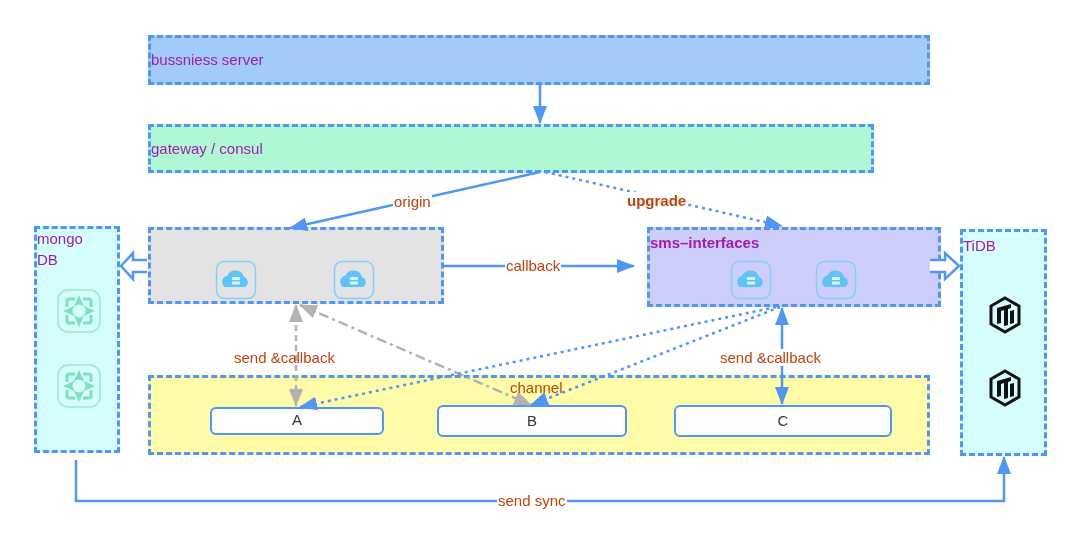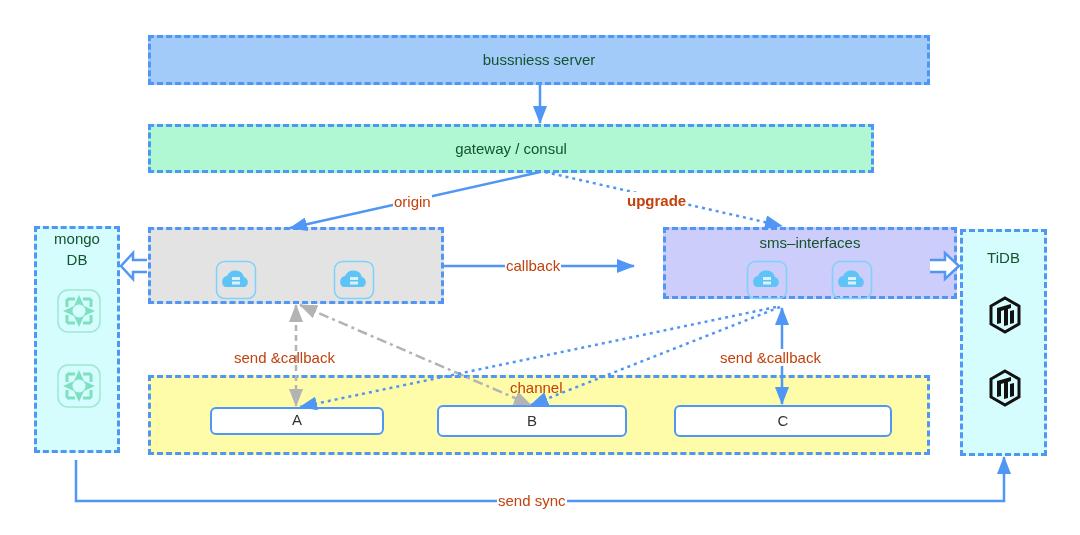--- a/index.html
+++ b/index.html
@@ -1,19 +1,19 @@
 <!DOCTYPE html>
 <html><head>
   <meta charset="utf-8">
   <style>
     html, body { margin:0; padding:0; background:#ffffff; }
     body { width:1080px; height:535px; position:relative; overflow:hidden;
            font-family:"Liberation Sans", "DejaVu Sans", sans-serif; color:#333333; }
     .box { position:absolute; box-sizing:border-box; border:3px dashed #4f96f5; }
-    .title { position:absolute; left:0; right:0; text-align:center; font-size:15px; color:#14532d; }
+    .title { position:absolute; left:0; right:0; text-align:left; font-size:15px; color:#a21caf; }
     .node { position:absolute; box-sizing:border-box; background:#ffffff; border:2.5px solid #4f96f5;
             border-radius:6px; text-align:center; font-size:15px; line-height:22px; }
     .icon { position:absolute; }
     svg#edges { position:absolute; left:0; top:0; }
     .elabel { position:absolute; font-size:15px; color:#c2410c; background:#ffffff; padding:0 1px; white-space:nowrap; }
     .elabel.clear { background:transparent; }
   </style>
 </head>
 <body>
 
@@ -33,21 +33,21 @@
       <rect x="17" y="21.5" width="8" height="3" fill="#d9f1fd"></rect>
   </svg>
   <svg class="icon" style="left:182px;top:30px;" width="42" height="40" viewBox="0 0 42 40">
     <rect x="1.5" y="1.5" width="39" height="37" rx="8" fill="none" stroke="#7cd2fa" stroke-width="1.5"></rect>
     <path d="M10 27 a6 6 0 0 1 2-11 a9 9 0 0 1 17 1 a5.5 5.5 0 0 1 1 10 z" fill="#5ec3f7"></path>
     <rect x="17" y="17" width="8" height="3" fill="#d9f1fd"></rect>
       <rect x="17" y="21.5" width="8" height="3" fill="#d9f1fd"></rect>
   </svg>
 </div>
 
-<div class="box" style="left:663px;top:227px;width:294px;height:72px;background:#cccdfa;">
+<div class="box" style="left:647px;top:227px;width:294px;height:80px;background:#cccdfa;font-weight:bold;">
   <span class="title" style="top:4px;">sms–interfaces</span>
   <svg class="icon" style="left:80px;top:30px;" width="42" height="40" viewBox="0 0 42 40">
     <rect x="1.5" y="1.5" width="39" height="37" rx="8" fill="none" stroke="#7cd2fa" stroke-width="1.5"></rect>
     <path d="M10 27 a6 6 0 0 1 2-11 a9 9 0 0 1 17 1 a5.5 5.5 0 0 1 1 10 z" fill="#5ec3f7"></path>
     <rect x="17" y="17" width="8" height="3" fill="#d9f1fd"></rect>
       <rect x="17" y="21.5" width="8" height="3" fill="#d9f1fd"></rect>
   </svg>
   <svg class="icon" style="left:165px;top:30px;" width="42" height="40" viewBox="0 0 42 40">
     <rect x="1.5" y="1.5" width="39" height="37" rx="8" fill="none" stroke="#7cd2fa" stroke-width="1.5"></rect>
     <path d="M10 27 a6 6 0 0 1 2-11 a9 9 0 0 1 17 1 a5.5 5.5 0 0 1 1 10 z" fill="#5ec3f7"></path>
@@ -67,21 +67,21 @@
   </svg>
   <svg class="icon" style="left:19px;top:134px;" width="46" height="46" viewBox="0 0 46 46">
     <rect x="2" y="2" width="42" height="42" rx="10" fill="none" stroke="#9ee7cf" stroke-width="1.5"></rect>
     <path d="M11 11 h8 M11 11 v8 M35 11 h-8 M35 11 v8 M11 35 h8 M11 35 v-8 M35 35 h-8 M35 35 v-8" stroke="#7fe0c0" stroke-width="3" fill="none"></path>
     <path d="M23 7 L28 18 L39 23 L28 28 L23 39 L18 28 L7 23 L18 18 Z" fill="#7fe0c0"></path>
     <circle cx="23" cy="23" r="6.5" fill="#d5fdfe"></circle>
   </svg>
 </div>
 
 <div class="box" style="left:960px;top:229px;width:87px;height:227px;background:#d5fdfe;">
-  <span class="title" style="top:17px;">TiDB</span>
+  <span class="title" style="top:5px;">TiDB</span>
   <svg class="icon" style="left:24px;top:63px;" width="36" height="40" viewBox="0 0 36 40">
     <path d="M18 3 L32 11 L32 29 L18 37 L4 29 L4 11 Z" fill="none" stroke="#111" stroke-width="3"></path>
     <path d="M10 13 L24 9 L24 13 L21 14 L21 30 L17 31 L17 15 L14 16 L14 28 L10 29 Z" fill="#111"></path>
     <path d="M23 16 L27 15 L27 28 L23 29 Z" fill="#111"></path>
   </svg>
   <svg class="icon" style="left:24px;top:136px;" width="36" height="40" viewBox="0 0 36 40">
     <path d="M18 3 L32 11 L32 29 L18 37 L4 29 L4 11 Z" fill="none" stroke="#111" stroke-width="3"></path>
     <path d="M10 13 L24 9 L24 13 L21 14 L21 30 L17 31 L17 15 L14 16 L14 28 L10 29 Z" fill="#111"></path>
     <path d="M23 16 L27 15 L27 28 L23 29 Z" fill="#111"></path>
   </svg>

